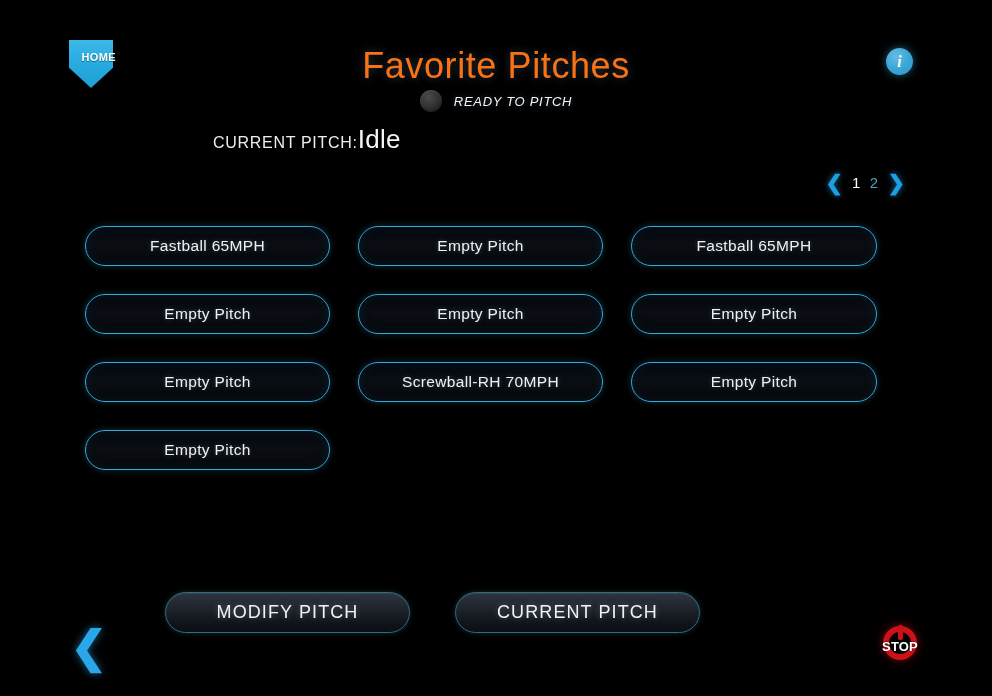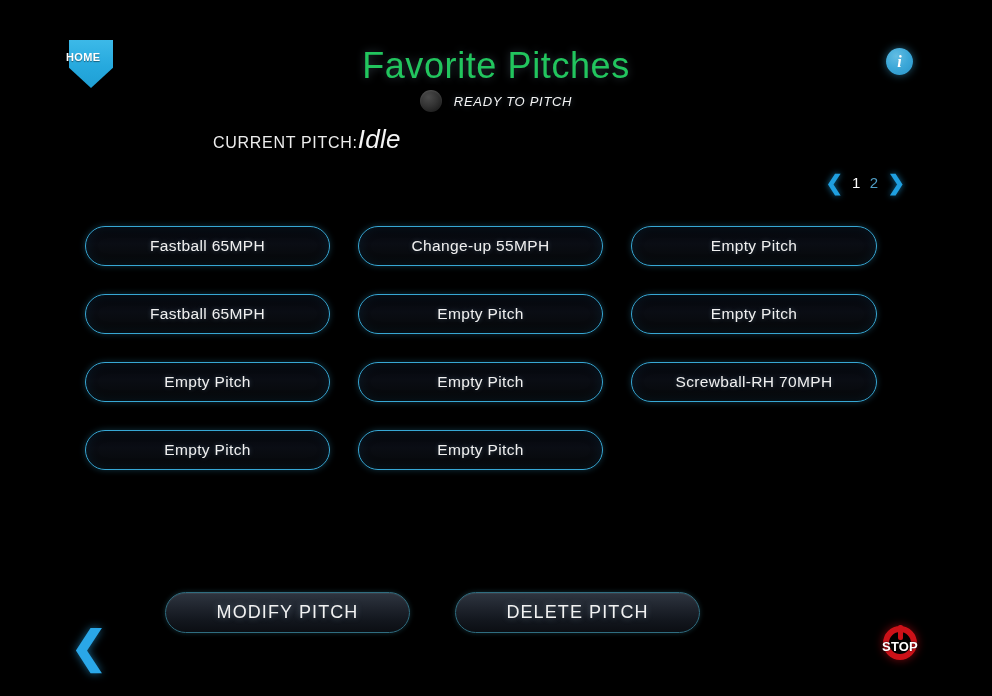--- a/index.html
+++ b/index.html
@@ -35,39 +35,39 @@
     height: 48px;
     background: linear-gradient(180deg, #3cb9e8 0%, #26a9de 55%, #1f9fd4 100%);
     clip-path: polygon(0% 0%, 100% 0%, 100% 58%, 50% 100%, 0% 58%);
     box-shadow: 0 0 7px rgba(60,185,232,0.55);
   }
   #home-plate-button .plate-label {
     position: absolute;
     left: 0;
     right: 0;
     top: 13px;
-    text-align: left;
+    text-align: right;
     font-size: 11px;
     font-weight: bold;
     letter-spacing: 0.4px;
     color: #ffffff;
     text-shadow: 0 1px 1px rgba(0,0,0,0.45);
   }
 
   
   #page-title {
     position: absolute;
     left: 0;
     right: 0;
     top: 45px;
     text-align: center;
     font-size: 36px;
     font-weight: normal;
     letter-spacing: 0.6px;
-    color: #22c55e;
+    color: #f97316;
     text-shadow: 0 0 8px rgba(150,190,220,0.30);
   }
 
   
   #status-row {
     position: absolute;
     left: 0;
     right: 0;
     top: 90px;
     display: flex;
@@ -102,21 +102,20 @@
   #current-pitch-label {
     font-size: 16px;
     letter-spacing: 0.7px;
     color: #ededed;
   }
   #current-pitch-value {
     font-size: 26px;
     font-weight: 300;
     color: #f5f5f5;
     letter-spacing: 0.3px;
-    font-style: italic;
   }
 
   
   #pagination {
     position: absolute;
     right: 87px;
     top: 172px;
     display: flex;
     align-items: center;
     gap: 9px;
@@ -305,35 +304,34 @@
 
 <div id="pagination">
   <span class="chev">❮</span>
   <span class="page-num active">1</span>
   <span class="page-num inactive">2</span>
   <span class="chev">❯</span>
 </div>
 
 <div id="pitch-grid">
   <div class="pitch-button">Fastball 65MPH</div>
-  <div class="pitch-button">Change-up 55MPH</div>
   <div class="pitch-button">Empty Pitch</div>
   <div class="pitch-button">Fastball 65MPH</div>
   <div class="pitch-button">Empty Pitch</div>
   <div class="pitch-button">Empty Pitch</div>
   <div class="pitch-button">Empty Pitch</div>
   <div class="pitch-button">Empty Pitch</div>
   <div class="pitch-button">Screwball-RH 70MPH</div>
   <div class="pitch-button">Empty Pitch</div>
   <div class="pitch-button">Empty Pitch</div>
 </div>
 
 <div id="action-row">
   <div class="action-button">MODIFY PITCH</div>
-  <div class="action-button">DELETE PITCH</div>
+  <div class="action-button">CURRENT PITCH</div>
 </div>
 
 <div id="back-button">❮</div>
 
 <div id="stop-button">
   <div class="ring"></div>
   <div class="stem"></div>
   <div class="stop-label">STOP</div>
 </div>
 

